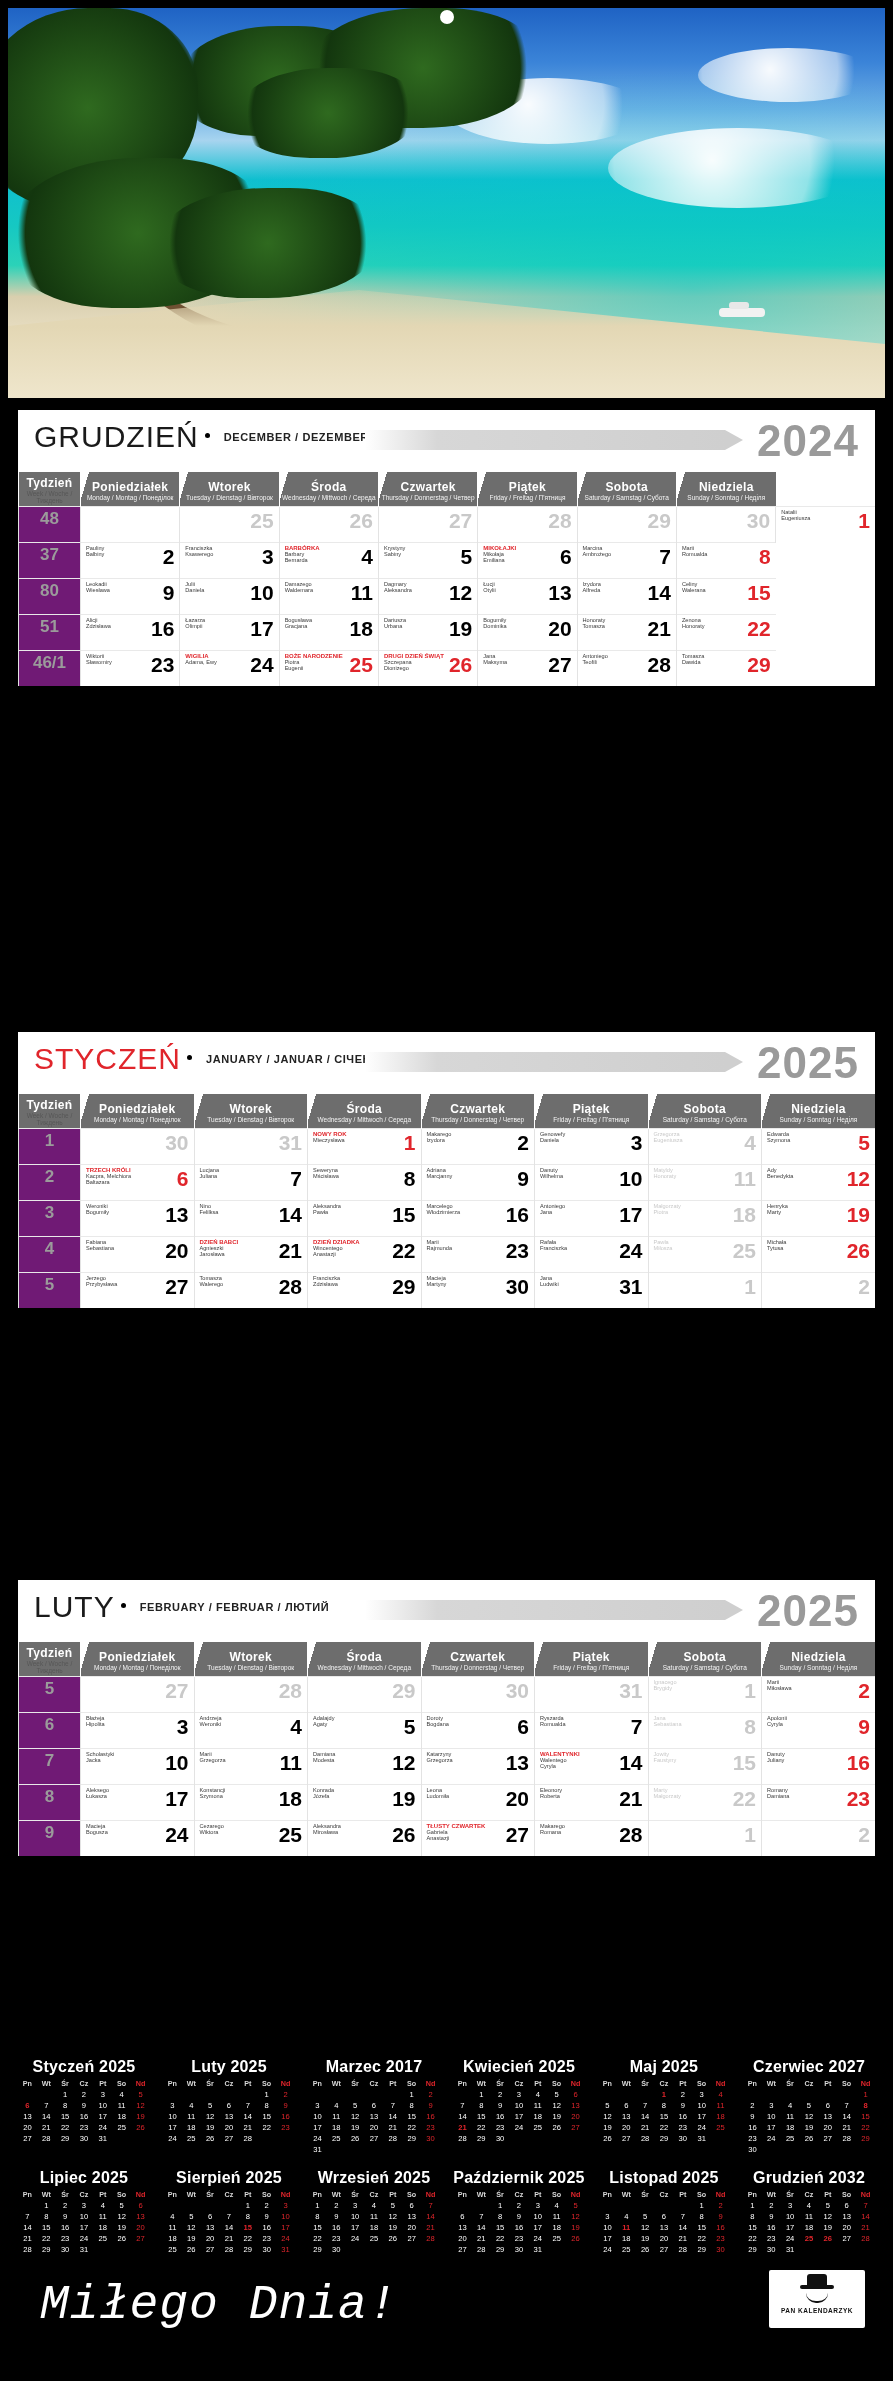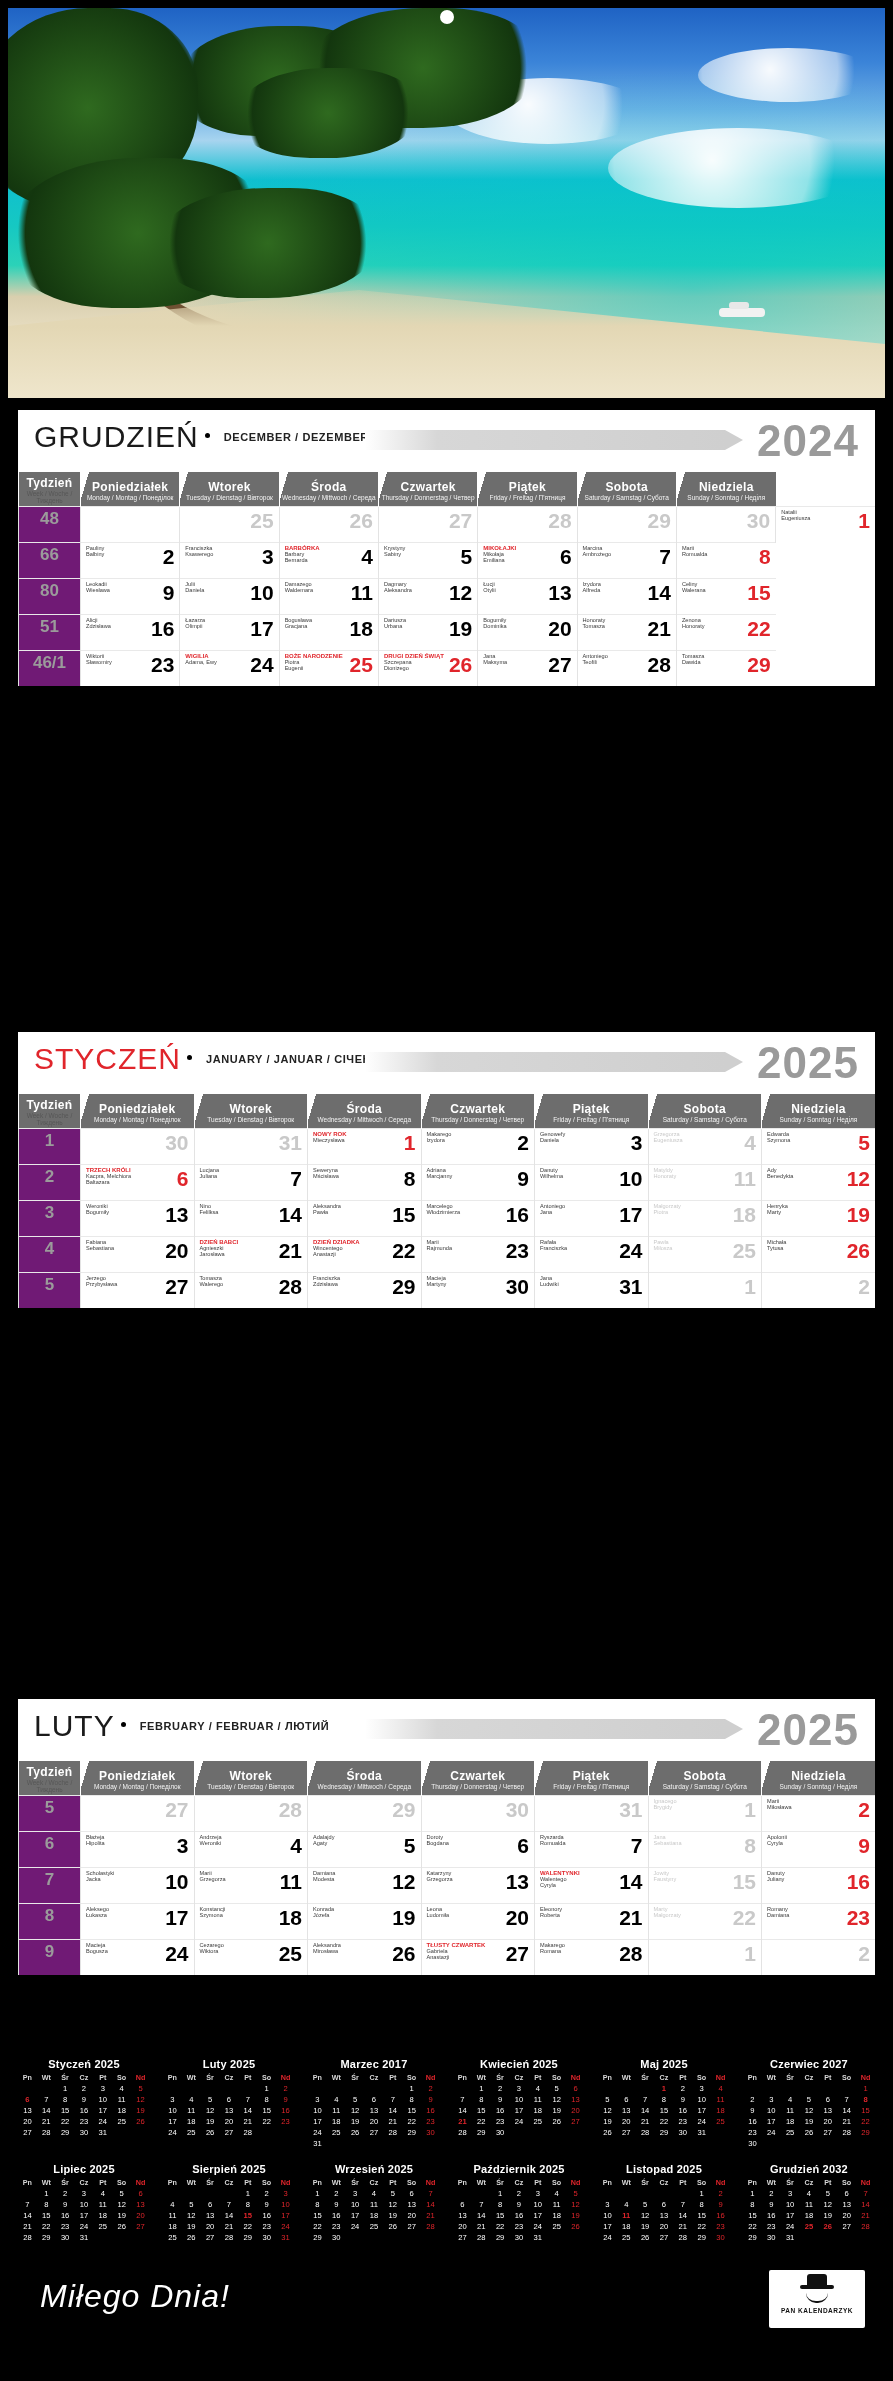--- a/index.html
+++ b/index.html
@@ -104,32 +104,32 @@
   td.grey .num { color: #c9c9c9; }
   td.grey .name { color: #c9c9c9; }
   .holiday { color: #e0252b; font-weight: bold; font-size: 6px; display:block; }
 
   
   .miniwrap {
     position: absolute; left: 18px; top: 2058px; width: 857px; color: #fff;
   }
   .minirow { display: flex; justify-content: space-between; margin-bottom: 14px; }
   .mini { width: 132px; }
-  .mini h4 { font-size: 11px; text-align: center; margin-bottom: 3px; letter-spacing:.2px;}
+  .mini h4 { font-size: 16px; text-align: center; margin-bottom: 3px; letter-spacing:.2px;}
   .mini table { width: 100%; border-collapse: collapse; table-layout: fixed; }
   .mini th { font-size: 7.2px; font-weight: bold; color: #d8d8d8; padding-bottom: 1px; }
   .mini td { font-size: 7.6px; text-align: center; color: #fff; line-height: 1.45; }
   .mini td.r { color: #e0252b; }
   .mini td.b { font-weight: bold; }
   .mini th.r { color:#e0252b; }
 
   
   .greeting {
-    position: absolute; left: 40px; top: 2278px; font-family: Liberation Sans, sans-serif;
-    font-style: italic; font-size: 32px; color: #fff; letter-spacing: 1px; text-align: right;
+    position: absolute; left: 40px; top: 2278px; font-family: Liberation Mono, monospace;
+    font-style: italic; font-size: 48px; color: #fff; letter-spacing: 1px; text-align: right;
   }
   .logo {
     position: absolute; right: 28px; top: 2270px; width: 96px; height: 58px;
     background: #fff; border-radius: 2px; text-align: center; padding-top: 4px;
   }
   .logo .hat { width:34px;height:18px;margin:0 auto; position:relative;}
   .logo .hat:before{content:"";position:absolute;left:7px;top:0;width:20px;height:11px;background:#111;border-radius:3px 3px 0 0;}
   .logo .hat:after{content:"";position:absolute;left:0;top:11px;width:34px;height:4px;background:#111;border-radius:2px;}
   .logo .face{width:22px;height:10px;margin:1px auto 0;border-bottom:2px solid #111;border-radius:0 0 11px 11px;}
   .logo .cap { font-size: 6.5px; font-weight: bold; letter-spacing: .5px; margin-top: 4px; color:#111;}
@@ -194,21 +194,21 @@
               <td class="grey">
                 <span class="num">30</span>
               </td>
               <td class="red">
                 <span class="num">1</span>
                 <span class="name">Natalii</span>
                 <span class="name">Eugeniusza</span>
               </td>
             </tr>
             <tr>
-              <td class="wkn">66</td>
+              <td class="wkn">37</td>
               <td class="">
                 <span class="num">2</span>
                 <span class="name">Pauliny</span>
                 <span class="name">Balbiny</span>
               </td>
               <td class="">
                 <span class="num">3</span>
                 <span class="name">Franciszka</span>
                 <span class="name">Ksawerego</span>
               </td>
@@ -556,21 +556,21 @@
               <td class="grey">
                 <span class="num">1</span>
               </td>
               <td class="grey">
                 <span class="num">2</span>
               </td>
             </tr>
           </tbody>
         </table>
       </div>
-      <div class="month" style="top: 1699px;">
+      <div class="month" style="top: 1580px;">
         <div class="m-head"><span class="m-name" style="color:#1a1a1a">LUTY</span><span class="m-dot"></span><span class="m-sub">FEBRUARY / FEBRUAR / ЛЮТИЙ</span><div class="m-bar"></div><span class="m-year">2025</span></div>
         <table class="cal">
           <thead>
             <tr>
               <th class="wk">Tydzień<span class="sub">Week / Woche / Тиждень</span></th>
               <th class="slant">Poniedziałek<span class="sub">Monday / Montag / Понеділок</span></th>
               <th class="slant">Wtorek<span class="sub">Tuesday / Dienstag / Вівторок</span></th>
               <th class="slant">Środa<span class="sub">Wednesday / Mittwoch / Середа</span></th>
               <th class="slant">Czwartek<span class="sub">Thursday / Donnerstag / Четвер</span></th>
               <th class="slant">Piątek<span class="sub">Friday / Freitag / П'ятниця</span></th>

